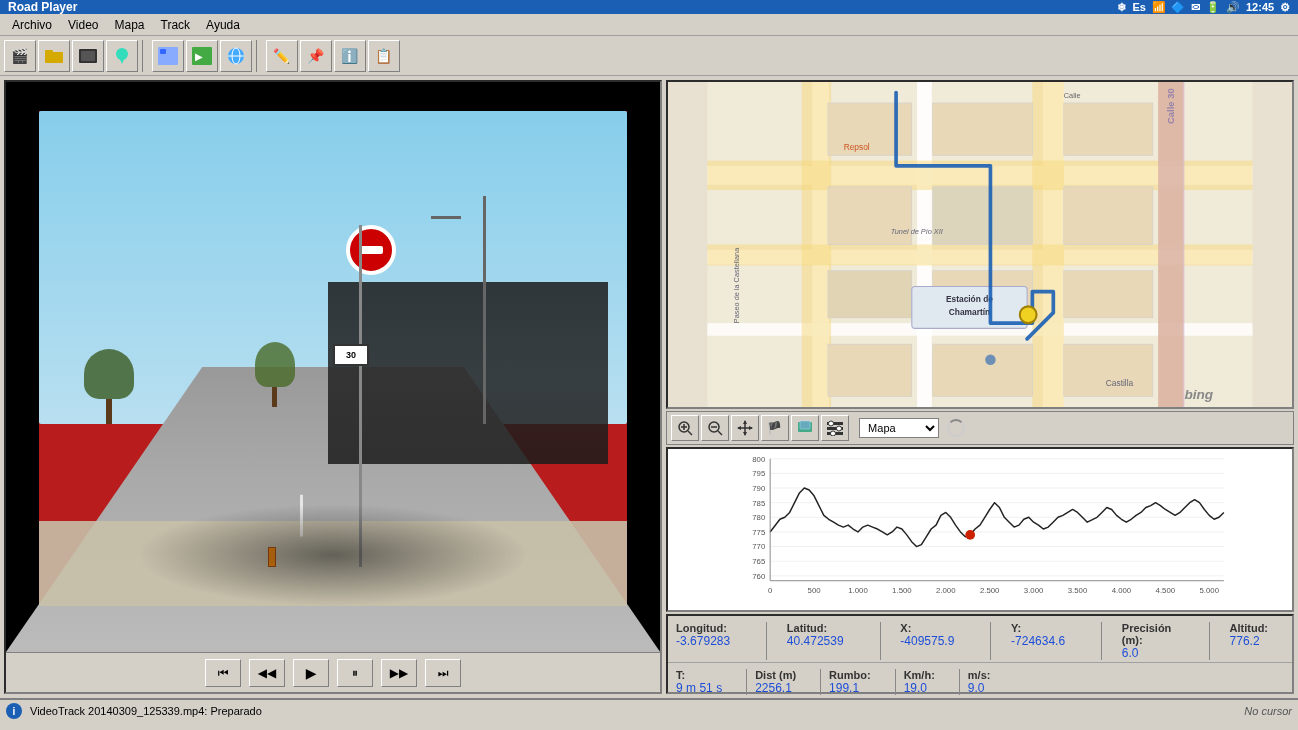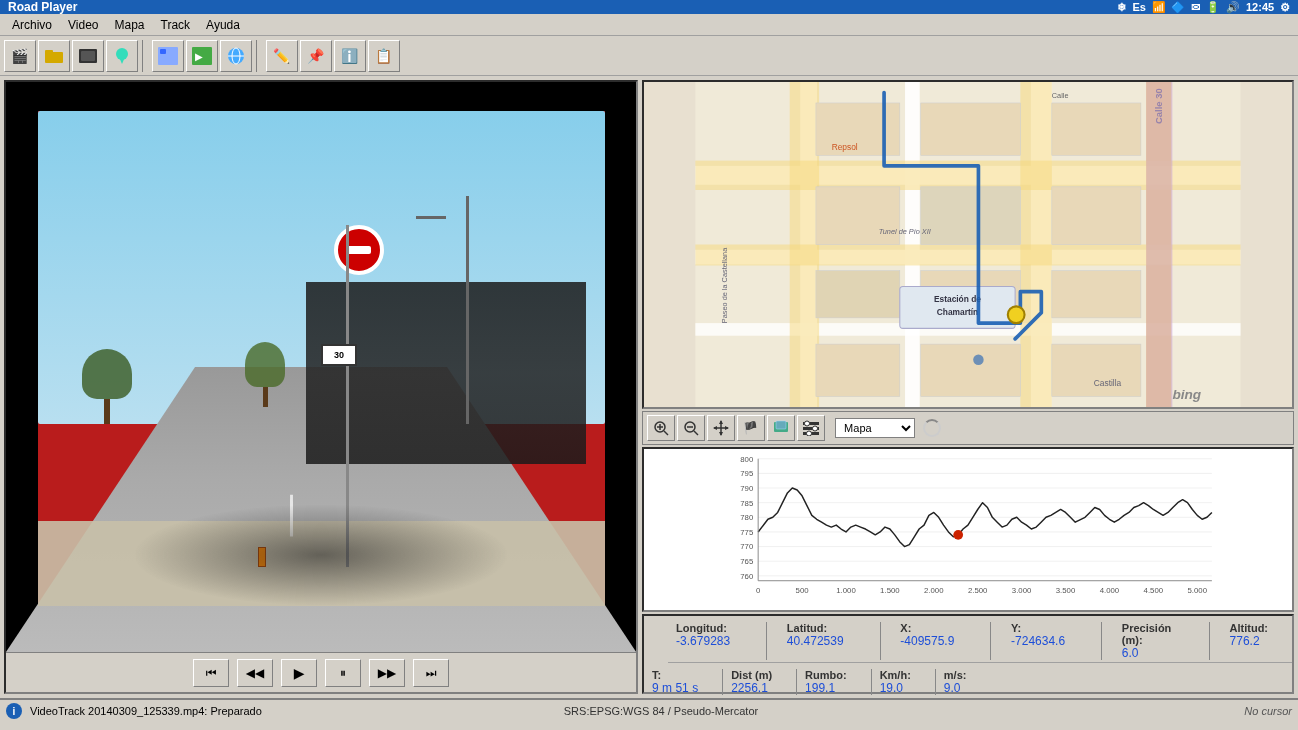--- a/index.html
+++ b/index.html
@@ -286,21 +286,20 @@
       grid-template-columns: 1fr 1fr 1fr 1fr 1fr 1fr;
       padding: 4px 8px;
       gap: 2px;
     }
     #data-row1 {
       display: flex;
       align-items: flex-start;
       padding: 6px 8px 2px 8px;
       gap: 12px;
       border-bottom: 1px solid #a0a0a0;
-      margin-left: 24px;
     }
     #data-row2 {
       display: flex;
       align-items: flex-start;
       padding: 4px 8px 4px 8px;
       gap: 0;
     }
     .data-item {
       display: flex;
       flex-direction: column;
@@ -710,15 +709,14 @@
     </div>
 
   </div>
 </div>
 
 <div id="statusbar">
   <div id="status-info-icon">
     <span>i</span>
   </div>
   <div id="status-left">VideoTrack 20140309_125339.mp4: Preparado</div>
-  <div id="status-center">SRS:EPSG:WGS 84 / Pseudo-Mercator</div>
   <div id="status-right">No cursor</div>
 </div>
 
 </body></html>

